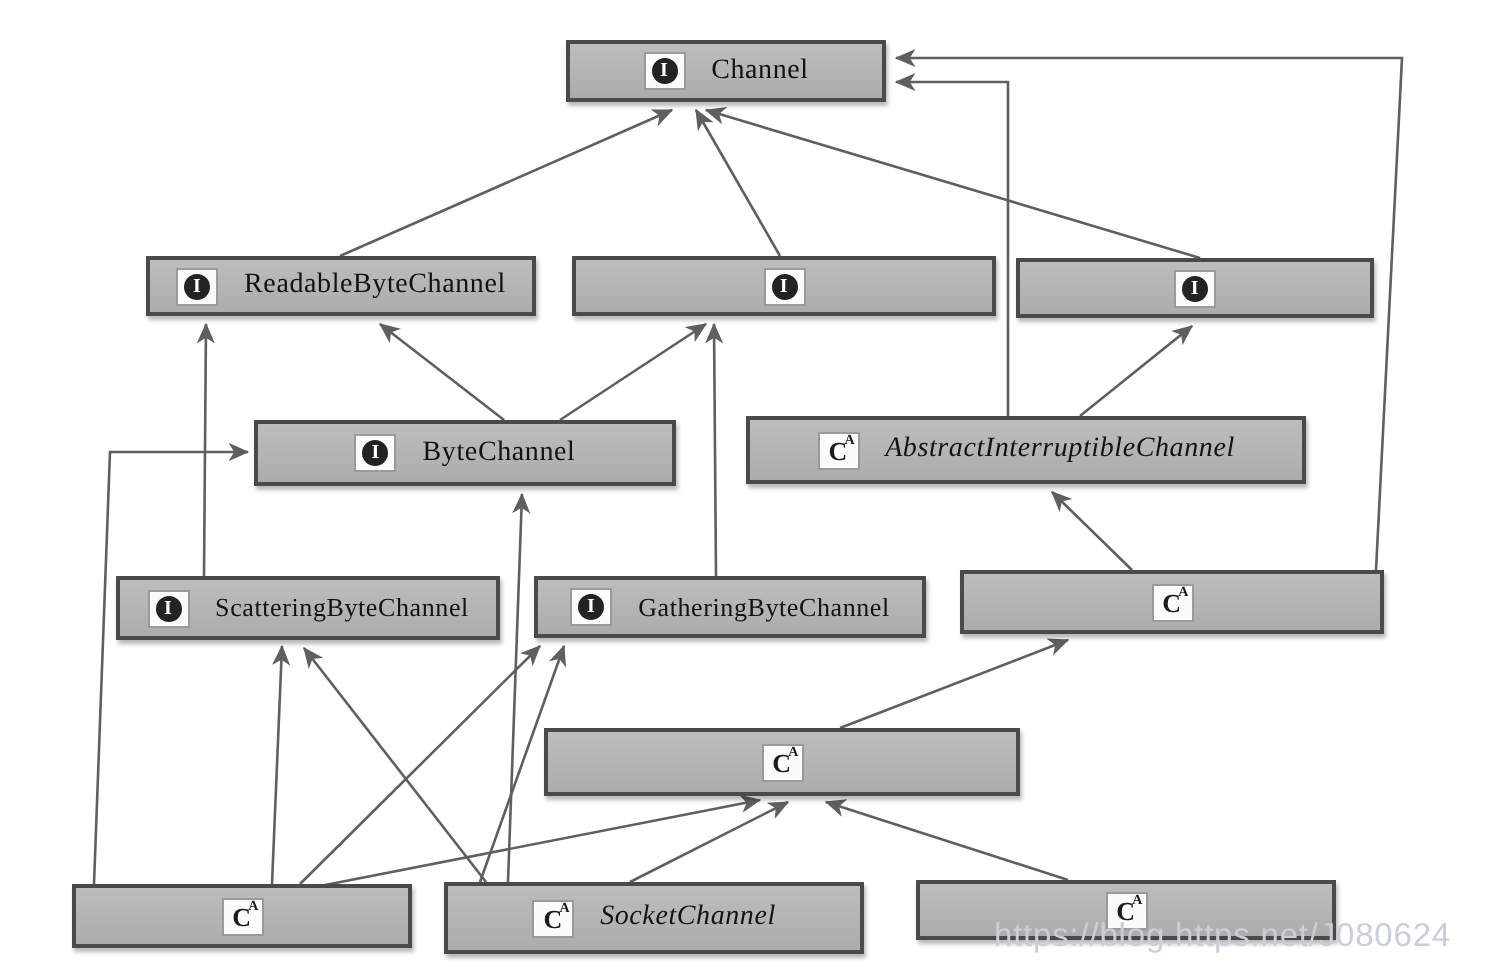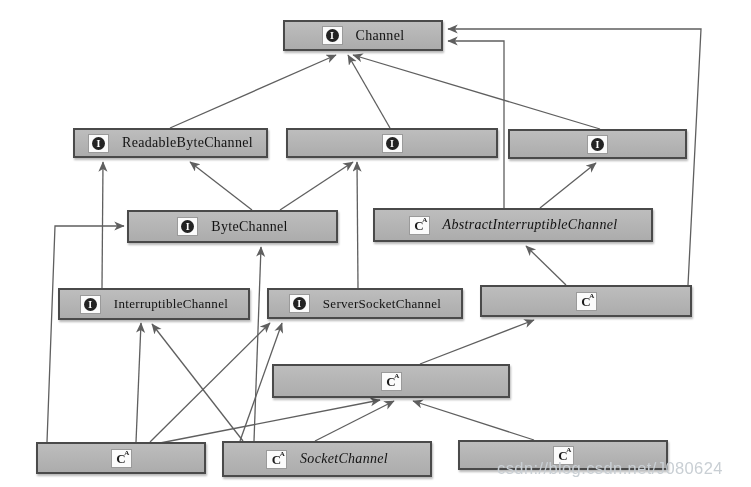--- a/index.html
+++ b/index.html
@@ -97,28 +97,28 @@
         <span class="cletter">C</span>
         <span class="asup">A</span>
       </span>
     <span class="label">AbstractInterruptibleChannel</span>
   </div>
 
   <div class="node" style="left:58px;top:288px;width:192px;height:32px;font-size:13px;">
     <span class="icn">
         <span class="bub">I</span>
       </span>
-    <span class="label">InterruptibleChannel</span>
+    <span class="label">ScatteringByteChannel</span>
   </div>
 
   <div class="node" style="left:267px;top:288px;width:196px;height:31px;font-size:13px;">
     <span class="icn">
         <span class="bub">I</span>
       </span>
-    <span class="label">ServerSocketChannel</span>
+    <span class="label">GatheringByteChannel</span>
   </div>
 
   <div class="node abstract" style="left:480px;top:285px;width:212px;height:32px;">
     <span class="icn cls">
         <span class="cletter">C</span>
         <span class="asup">A</span>
       </span>
   </div>
 
   <div class="node abstract" style="left:272px;top:364px;width:238px;height:34px;">
@@ -143,14 +143,14 @@
     <span class="label">SocketChannel</span>
   </div>
 
   <div class="node abstract" style="left:458px;top:440px;width:210px;height:30px;font-size:13px;">
     <span class="icn cls">
         <span class="cletter">C</span>
         <span class="asup">A</span>
       </span>
   </div>
 
-  <div id="watermark">csdn://blog.csdn.net/J080624</div>
+  <div id="watermark">https://blog.https.net/J080624</div>
 </div>
 
 </body></html>

